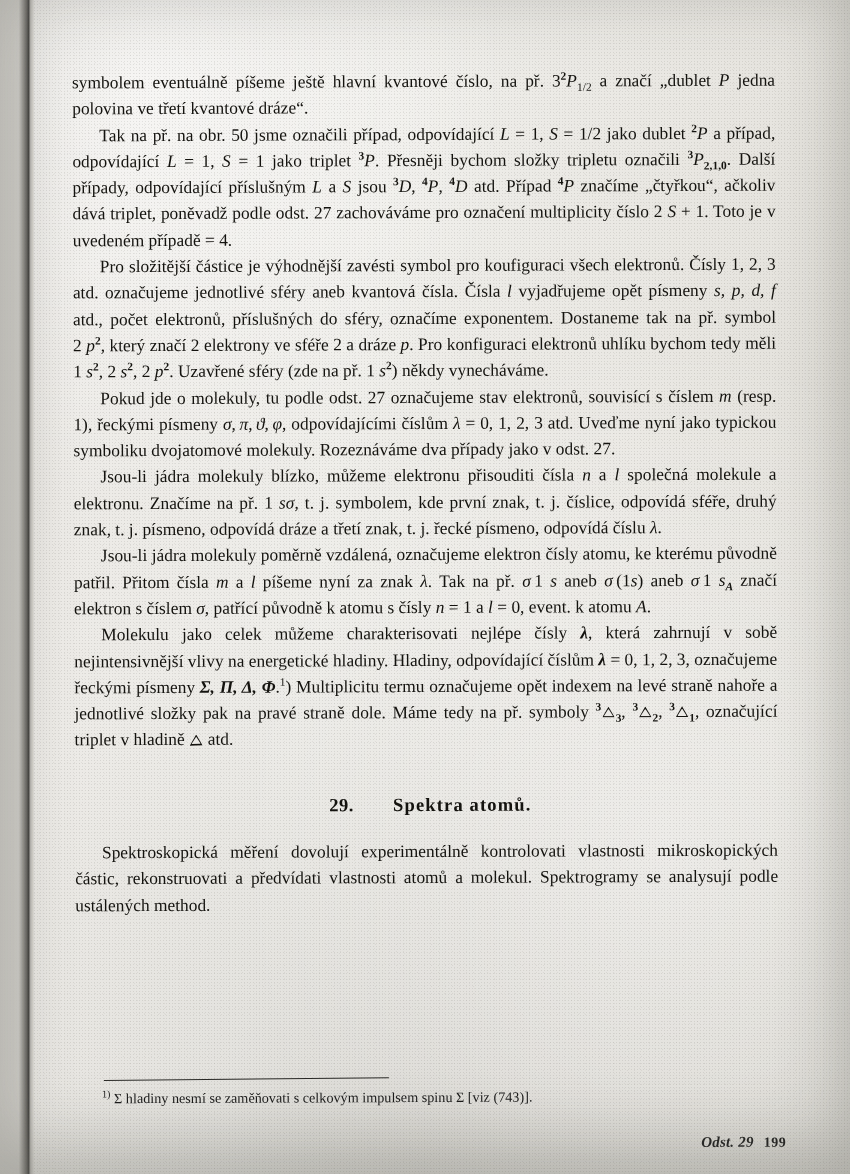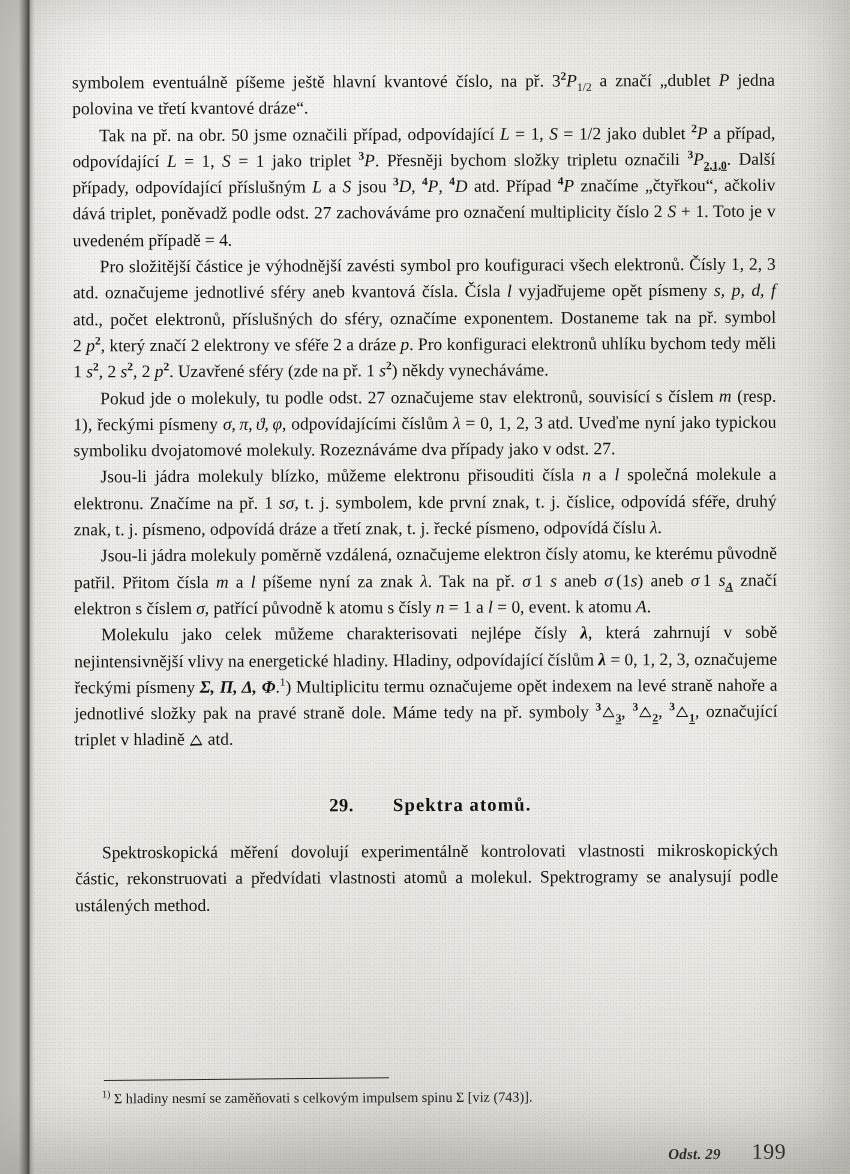--- a/index.html
+++ b/index.html
@@ -49,21 +49,21 @@
     text-align:justify;
     text-justify:inter-word;
     color:#14130f;
   }
   p{margin:0;}
   p.indent{text-indent:1.55em;}
 
   .it{font-style:italic;}
   .bi{font-style:italic;font-weight:bold;}
   sup{font-size:.66em;vertical-align:super;line-height:0;font-weight:bold;}
-  sub{font-size:.66em;vertical-align:sub;line-height:0;font-weight:bold;text-decoration:underline;}
+  sub{font-size:.66em;vertical-align:sub;line-height:0;font-weight:bold;}
   sup.pl{font-weight:normal;}
   .frac{font-size:.66em;vertical-align:sub;line-height:0;font-weight:normal;}
   .nb{white-space:nowrap;}
 
   
   .tri{
     display:inline-block;width:.74em;height:.64em;
     vertical-align:-.02em;position:relative;margin:0 .04em;
   }
   .tri::before{
@@ -102,25 +102,25 @@
     transform:rotate(-0.35deg);
   }
   #footnote{
     font-size:14.2px;line-height:18px;
     padding-left:26px;
   }
   #footnote .fnmark{font-size:.72em;vertical-align:super;line-height:0;}
 
   
   #footer{
-    position:absolute;right:66px;bottom:8px;
-    display:flex;align-items:baseline;gap:31px;
+    position:absolute;right:66px;bottom:22px;
+    display:flex;align-items:baseline;gap:10px;
   }
   #footer .odst{font-style:italic;font-size:15px;font-weight:bold;letter-spacing:.2px;}
-  #footer .pageno{font-size:22px;font-weight:normal;letter-spacing:.5px;}
+  #footer .pageno{font-size:14px;font-weight:bold;letter-spacing:.5px;}
 
   
   #ink{position:absolute;inset:0;transform:rotate(-0.22deg);}
 </style>
 </head>
 <body>
 
 <div id="page">
   <div id="grain"></div>
   <div id="gutter"></div>

